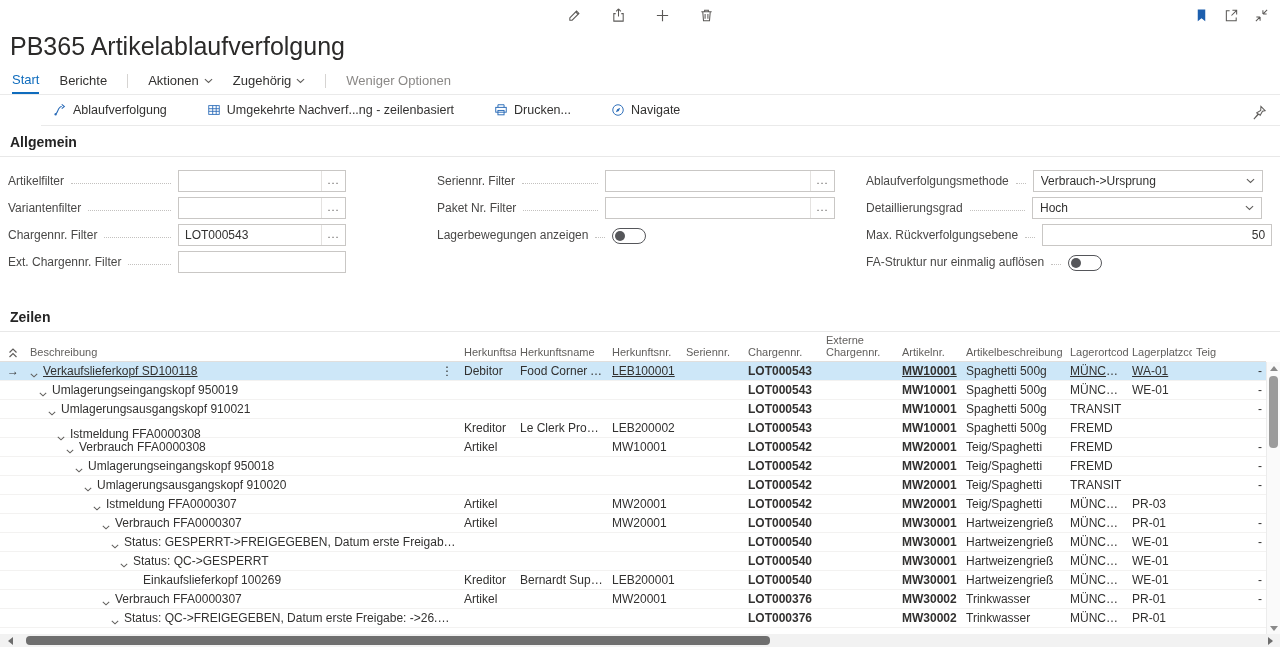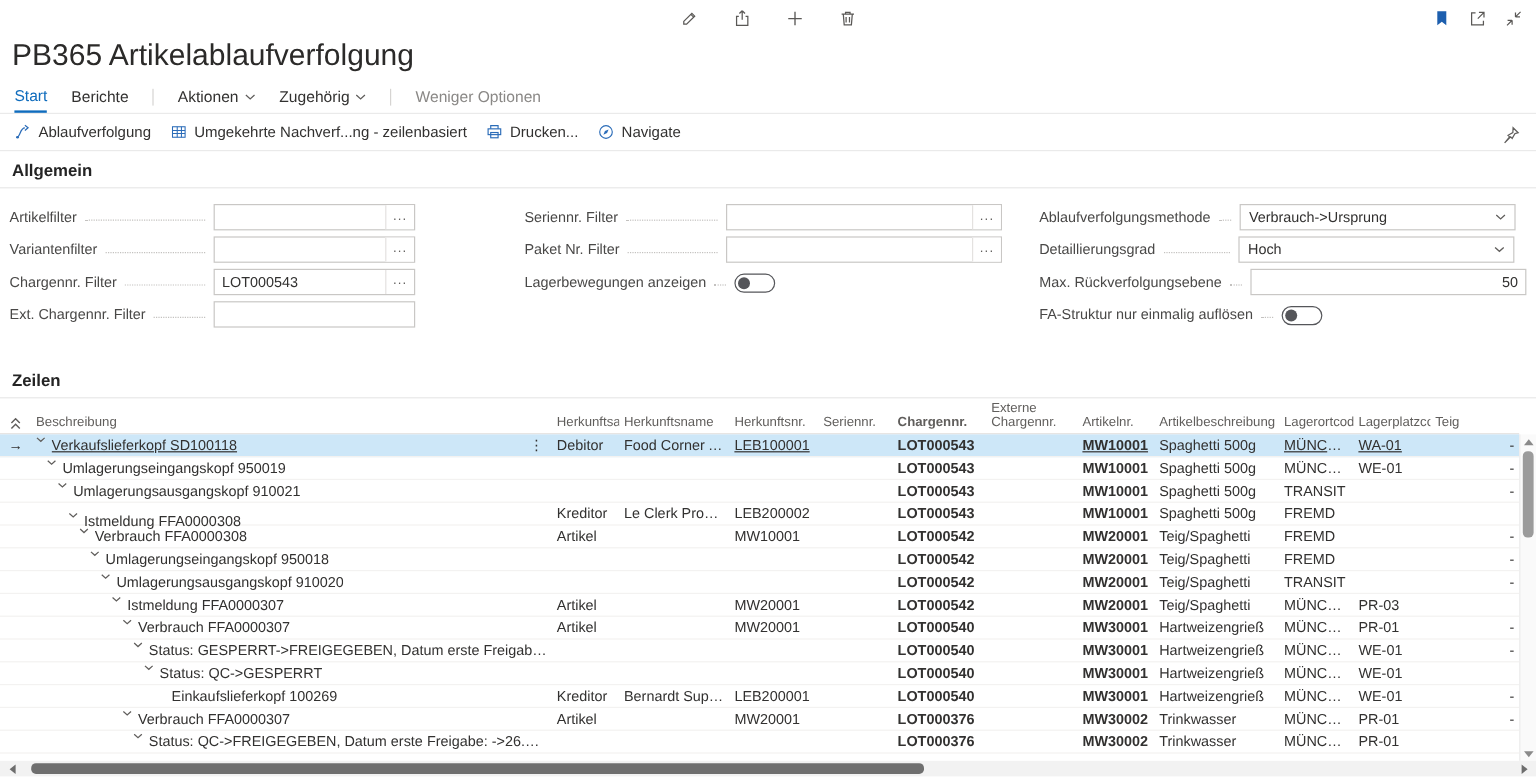--- a/index.html
+++ b/index.html
@@ -20,22 +20,22 @@
   
   .menubar { display: flex; align-items: center; gap: 20px; padding: 0 12px; height: 28px;
     border-bottom: 1px solid #eaeaea; font-size: 13px; }
   .mitem { display: inline-flex; align-items: center; gap: 5px; height: 100%; cursor: pointer; color: #323130; }
   .mitem.active { color: #0f6cbd; border-bottom: 2px solid #0f6cbd; font-weight: 400; }
   .mitem.muted { color: #8a8886; }
   .msep { width: 1px; height: 14px; background: #d6d4d2; }
   .mchev { color: #605e5c; display: inline-flex; }
 
   
-  .actionbar { display: flex; align-items: center; gap: 16px; padding: 0 12px; height: 31px;
-    border-bottom: 1px solid #eaeaea; position: relative; }
+  .actionbar { display: flex; align-items: center; gap: 40px; padding: 0 12px; height: 31px;
+    border-bottom: 1px solid #eaeaea; position: relative; margin-left: 41px; }
   .abtn { display: inline-flex; align-items: center; gap: 6px; background: none; border: none;
     font-family: inherit; font-size: 12.5px; color: #323130; cursor: pointer; }
   .abtn .aicon { color: #2b6cb8; display: inline-flex; }
   .aicon svg { width: 14px; height: 14px; }
   .pin { position: absolute; right: 12px; top: 8px; color: #605e5c; }
 
   
   .sec-head { padding: 8px 10px 6px; font-size: 14px; font-weight: 700; color: #242424;
     border-bottom: 1px solid #e8e8e8; }
 
@@ -73,21 +73,21 @@
   .hcell.col-menge, .cell.col-menge { white-space: nowrap; }
   .gutter { width: 26px; flex: none; display: flex; align-items: center; justify-content: center;
     color: #605e5c; font-size: 12px; padding: 0; }
   .expall { display: inline-flex; cursor: pointer; color: #605e5c; }
 
   .trow { display: flex; align-items: center; height: 19px; border-bottom: 1px solid #f3f2f1;
     font-size: 12px; cursor: default; }
   .trow.selected { background: #cde7f8; }
   .trow.partial { height: 6px; border-bottom: none; }
   .cell { padding: 0 4px; white-space: nowrap; overflow: hidden; text-overflow: ellipsis; flex: none; }
-  .cell.col-beschreibung { display: flex; align-items: flex-start; }
+  .cell.col-beschreibung { display: flex; align-items: flex-end; }
   .cell.col-menge { text-align: right; }
   .rowchev { display: inline-flex; color: #605e5c; margin-right: 5px; flex: none; cursor: pointer; }
   .chev-space { width: 14px; flex: none; }
   .desc-text { overflow: hidden; text-overflow: ellipsis; }
   .more { margin-left: auto; color: #323130; font-size: 12px; padding: 0 3px; cursor: pointer; }
   .bold { font-weight: 700; }
   .link { text-decoration: underline; }
   .selarrow { font-size: 12px; color: #323130; }
 
   
@@ -375,21 +375,21 @@
             <svg viewBox="0 0 10 10" width="10" height="10" fill="none" stroke="currentColor" stroke-width="1.2">
               <path d="M1.5 4.5 5 1l3.5 3.5M1.5 9 5 5.5 8.5 9"></path>
             </svg>
           </span>
         </div>
         <div class="hcell col-beschreibung" style="width: 434px;">Beschreibung</div>
         <div class="hcell col-herkunftsart" style="width: 56px;">Herkunftsart</div>
         <div class="hcell col-herkunftsname" style="width: 92px;">Herkunftsname</div>
         <div class="hcell col-herkunftsnr" style="width: 74px;">Herkunftsnr.</div>
         <div class="hcell col-seriennr" style="width: 62px;">Seriennr.</div>
-        <div class="hcell col-chargennr" style="width: 78px; font-weight: bold;">Chargennr.</div>
+        <div class="hcell col-chargennr" style="width: 78px;">Chargennr.</div>
         <div class="hcell col-ext_chargennr" style="width: 76px;">Externe Chargennr.</div>
         <div class="hcell col-artikelnr" style="width: 64px;">Artikelnr.</div>
         <div class="hcell col-artikelbeschreibung" style="width: 104px;">Artikelbeschreibung</div>
         <div class="hcell col-lagerortcode" style="width: 62px;">Lagerortcode</div>
         <div class="hcell col-lagerplatzcode" style="width: 64px;">Lagerplatzco...</div>
         <div class="hcell col-menge" style="width: 74px;">Teig</div>
       </div>
     <div id="tbody">
         <div class="trow selected">
           <div class="gutter">

